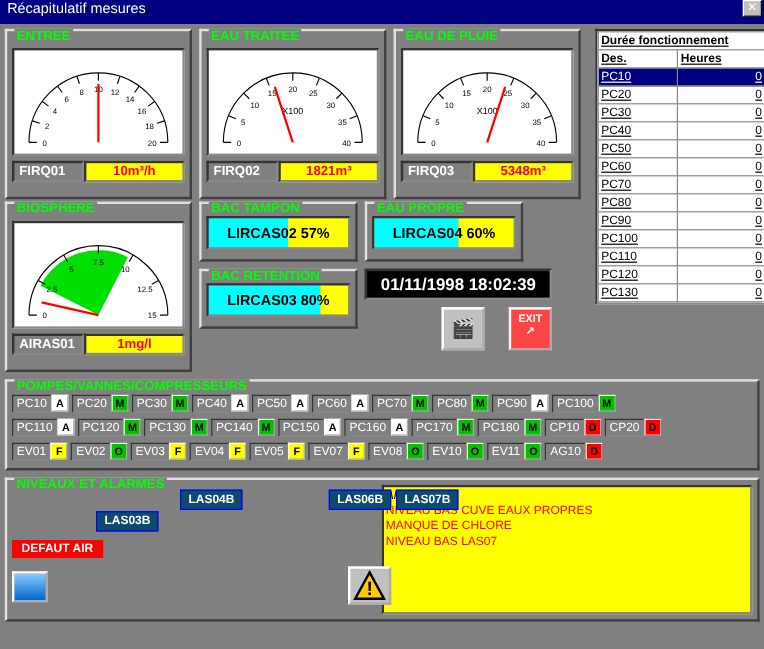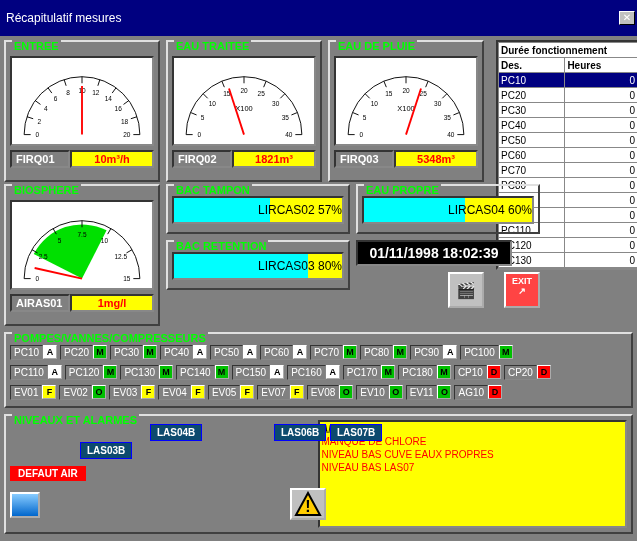--- a/index.html
+++ b/index.html
@@ -1,38 +1,38 @@
 <!DOCTYPE html>
 <html><head>
 <meta charset="utf-8">
 <style>
 * { box-sizing: border-box; margin: 0; padding: 0; font-family: Arial, sans-serif; }
 body { background: #003; width: 637px; height: 541px; overflow: hidden; }
-.titlebar { background: #000080; color: #fff; height: 36px; display: flex; align-items: center; padding: 0 2px; font-size: 12px; }
+.titlebar { background: #000080; color: #fff; height: 20px; display: flex; align-items: flex-start; padding: 0 2px; font-size: 12px; }
 .titlebar span { flex: 1; margin-left: 4px; }
 .close-btn { width: 16px; height: 14px; background: #c0c0c0; border: 1px solid #fff; border-right-color: #000; border-bottom-color: #000; text-align: center; line-height: 12px; font-size: 10px; cursor: pointer; }
 .main { background: #808080; padding: 4px; height: 521px; }
 .panel { border: 2px solid #e0e0e0; border-right-color:#404040; border-bottom-color:#404040; position: relative; padding: 4px; }
 .panel-title { color: #00ff00; font-weight: bold; font-size: 11px; position: absolute; top: -2px; left: 6px; background: #808080; padding: 0 2px; }
 .row { display: flex; gap: 6px; margin-bottom: 6px; }
 .gauge-panel { width: 156px; height: 142px; }
 .gauge-box { background: #fff; width: 100%; height: 90px; border: 2px inset #888; position: relative; margin-top: 10px; }
 .gauge-label { display: flex; margin-top: 4px; height: 18px; }
 .gauge-label .id { background: #808080; color: #fff; border: 2px inset #888; font-size: 11px; font-weight: bold; padding: 1px 4px; flex: 0 0 60px; }
 .gauge-label .val { background: #ffff00; color: #ff0000; border: 2px inset #888; font-size: 11px; font-weight: bold; padding: 1px 4px; flex: 1; text-align: center; }
-.bar-panel { width: 184px; height: 50px; padding-top: 10px; }
+.bar-panel { width: 132px; height: 50px; padding-top: 10px; }
 .bar-box { height: 28px; border: 2px inset #888; display: flex; position: relative; }
 .bar-fill { background: #00ffff; height: 100%; }
 .bar-rest { background: #ffff00; height: 100%; flex: 1; }
-.bar-text { position: absolute; width: 100%; text-align: right; font-weight: normal; font-size: 12px; line-height: 24px; }
+.bar-text { position: absolute; width: 100%; text-align: center; font-weight: bold; font-size: 12px; line-height: 24px; }
 .timestamp { background: #000; color: #fff; font-weight: bold; font-size: 14px; padding: 3px 6px; text-align: center; width: 156px; border: 2px inset #888; }
 .icon-btn { width: 36px; height: 36px; background: #c0c0c0; border: 2px outset #fff; cursor: pointer; display: flex; align-items: center; justify-content: center; }
 .exit-btn { background: #ff4444; width: 36px; height: 36px; border: 2px outset #fff; cursor: pointer; color: #fff; font-size: 9px; font-weight: bold; text-align: center; padding-top:2px; }
 .runtime-table { background: #fff; width: 140px; font-size: 10px; border-collapse: collapse; }
-.runtime-table th, .runtime-table td { border: 1px solid #888; padding: 1px 2px; text-align: left; height: 15px; }
+.runtime-table th, .runtime-table td { border: 1px solid #888; padding: 1px 2px; text-align: left; height: 15px; text-decoration: underline; }
 .runtime-table td.hrs { text-align: right; }
 .runtime-table tr.sel td { background: #000080; color: #fff; }
 .runtime-wrap { display: flex; background:#fff; border:2px inset #888; height:230px;}
 .pvc-panel { padding: 6px 4px; }
 .pvc-row { display: flex; flex-wrap: wrap; gap: 3px; margin-top: 4px; }
 .pvc-item { display: flex; align-items: center; height: 16px; }
 .pvc-item .nm { background: #808080; color: #fff; font-size: 10px; padding: 1px 3px; border: 1px inset #888; }
 .pvc-item .st { width: 14px; height: 14px; border: 1px outset #fff; font-size: 9px; text-align: center; line-height: 12px; font-weight: bold; }
 .st-A { background: #fff; color: #000; }
 .st-M { background: #00c000; color: #000; }
@@ -430,19 +430,19 @@
           </svg>
       </div>
     <div class="las-btn" style="top:4px;left:140px">LAS04B</div>
         <div class="las-btn" style="top:4px;left:264px">LAS06B</div>
         <div class="las-btn" style="top:4px;left:320px">LAS07B</div>
         <div class="las-btn" style="top:22px;left:70px">LAS03B</div>
       </div>
     <div class="alarms-right">
       <div class="hdr">Alarmes</div>
       <div id="alarm-lines">
+          <div class="line">NIVEAU BAS CUVE EAUX PROPRES</div>
           <div class="line">MANQUE DE CHLORE</div>
-          <div class="line">NIVEAU BAS CUVE EAUX PROPRES</div>
           <div class="line">NIVEAU BAS LAS07</div>
         </div>
     </div>
   </div>
 </div>
 
 </body></html>

